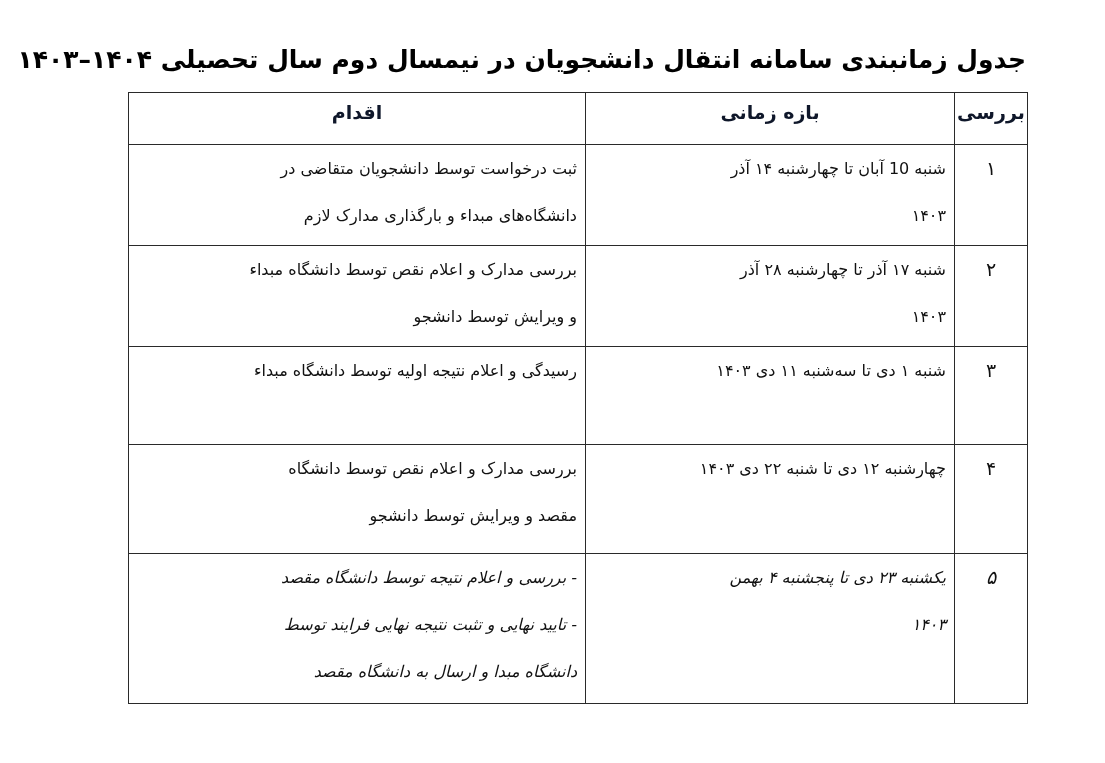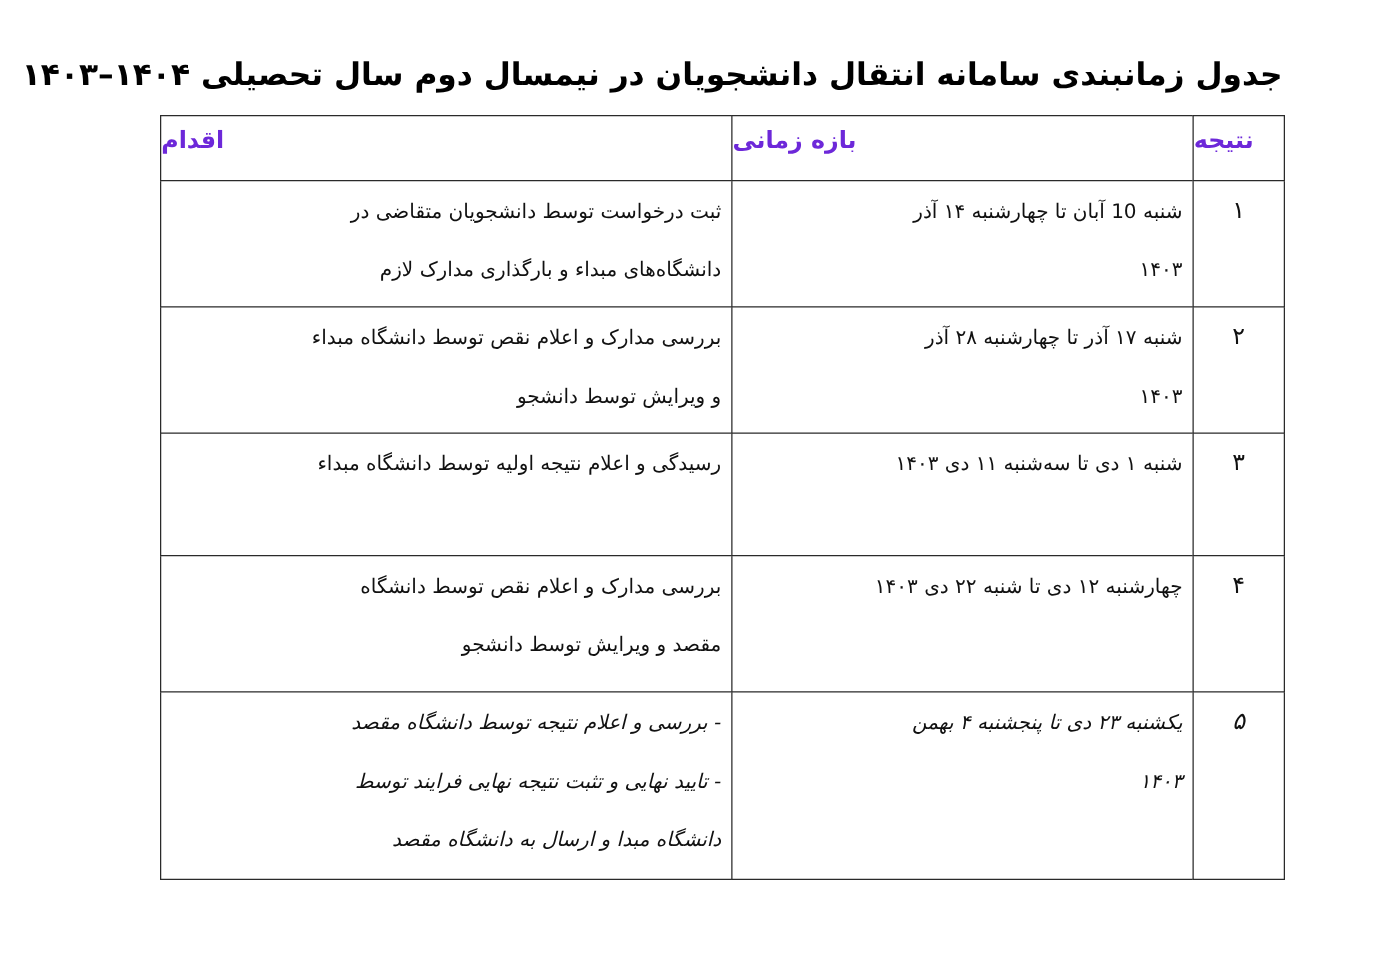--- a/index.html
+++ b/index.html
@@ -39,25 +39,25 @@
     }
     .schedule-table th,
     .schedule-table td {
       border: 1.5px solid #2a2a2a;
       vertical-align: top;
       padding: 0;
     }
     .schedule-table th {
       font-size: 19px;
       font-weight: bold;
-      text-align: left;
+      text-align: center;
       vertical-align: top;
       padding-top: 8px;
       height: 43px;
-      color: #6d28d9;
+      color: #0f172a;
     }
     .schedule-table td {
       font-size: 16px;
       line-height: 47px;
       text-align: justify;
       text-align-last: right;
       padding: 0 8px 0 8px;
     }
     .col-row { width: 73px; }
     .col-period { width: 369px; }
@@ -80,21 +80,21 @@
 <div class="doc-title">جدول زمانبندی سامانه انتقال دانشجویان در نیمسال دوم سال تحصیلی ۱۴۰۴–۱۴۰۳</div>
 
 <table class="schedule-table">
   <colgroup>
     <col class="col-row">
     <col class="col-period">
     <col class="col-action">
   </colgroup>
   <thead>
     <tr>
-      <th>نتیجه</th>
+      <th>بررسی</th>
       <th>بازه زمانی</th>
       <th>اقدام</th>
     </tr>
   </thead>
   <tbody>
     <tr class="r1">
       <td class="cell-row">۱</td>
       <td>
         <span class="line">شنبه 10 آبان تا چهارشنبه ۱۴ آذر</span>
         <span class="line">۱۴۰۳</span>

